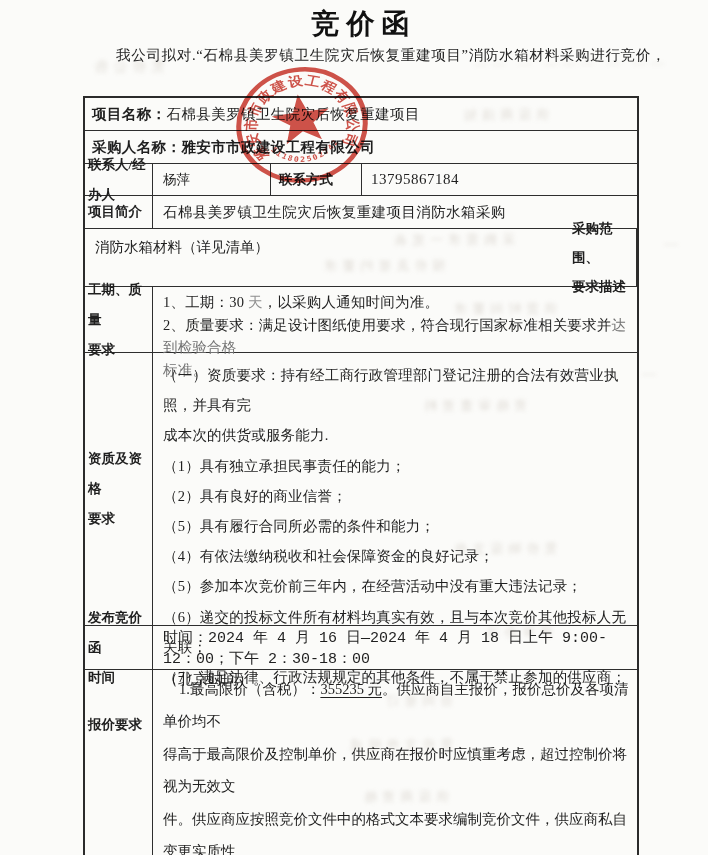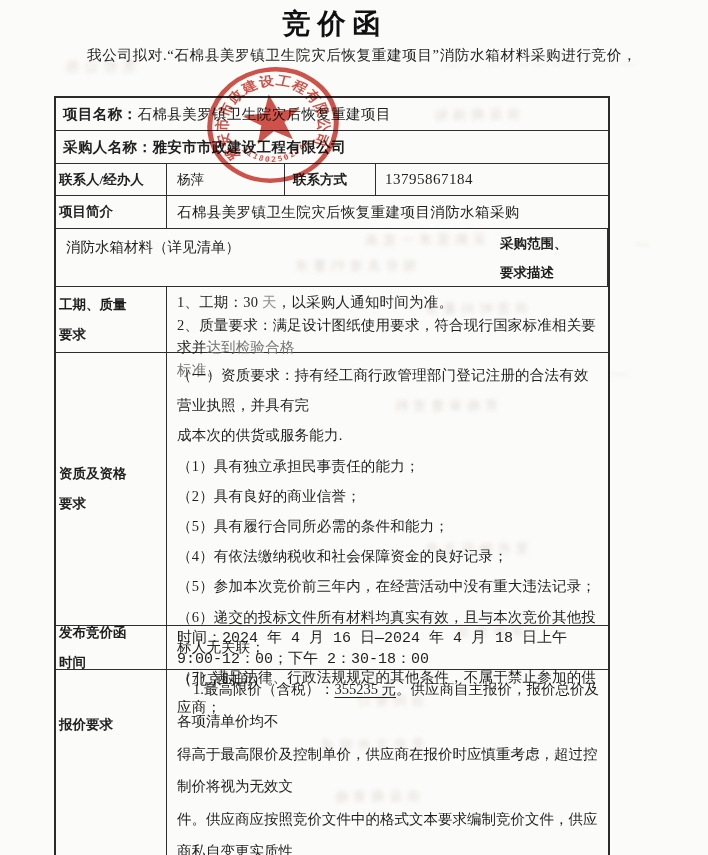--- a/index.html
+++ b/index.html
@@ -1,21 +1,21 @@
 <!DOCTYPE html>
 <html><head>
 <meta charset="utf-8">
 <style>
   html,body{margin:0;padding:0;}
   body{
     width:708px;height:855px;overflow:hidden;position:relative;
     background:#fbfbf9;color:#1f1f1f;
     font-family:"Liberation Serif","DejaVu Serif",serif;
   }
-  .page{position:absolute;inset:0;}
+  .page{position:absolute;inset:0;margin-left:29px;}
   
   #ghost-layer{position:absolute;inset:0;pointer-events:none;}
   .ghost{
     position:absolute;white-space:nowrap;color:#a89c8e;opacity:.34;
     transform:scaleX(-1) rotate(.4deg);filter:blur(2px);letter-spacing:5px;
   }
   
   .title{
     position:absolute;top:5px;left:0;width:670px;margin:0;text-align:center;
     font-size:28px;font-weight:bold;letter-spacing:7px;color:#111;
@@ -24,21 +24,21 @@
   .intro .tl.ind{text-indent:57px;}
   
   .doc-table{
     position:absolute;left:54px;top:96px;width:556px;
     border:2px solid #2b2b2b;border-bottom:none;box-sizing:border-box;
   }
   .trow{display:flex;border-top:1.6px solid #2e2e2e;box-sizing:border-box;}
   .trow:first-child{border-top:none;}
   .cell{box-sizing:border-box;}
   .lab{
-    width:111px;flex:none;border-right:1.6px solid #2e2e2e;
+    width:68px;flex:none;border-right:1.6px solid #2e2e2e;
     display:flex;align-items:center;padding:0 3px;
     font-weight:bold;font-size:13.5px;line-height:30px;white-space:pre-line;
   }
   .con{flex:1;min-width:0;padding:0 8px 0 10px;font-size:14.5px;}
   .full{flex:1;display:flex;align-items:center;padding-left:7px;font-size:14.5px;letter-spacing:.4px;}
   .blabel{font-weight:bold;}
   .r1{height:32px;}
   .r2{height:33px;}
   .r3{height:32px;font-size:13.5px;}
   .r3 .cell{display:flex;align-items:center;}

